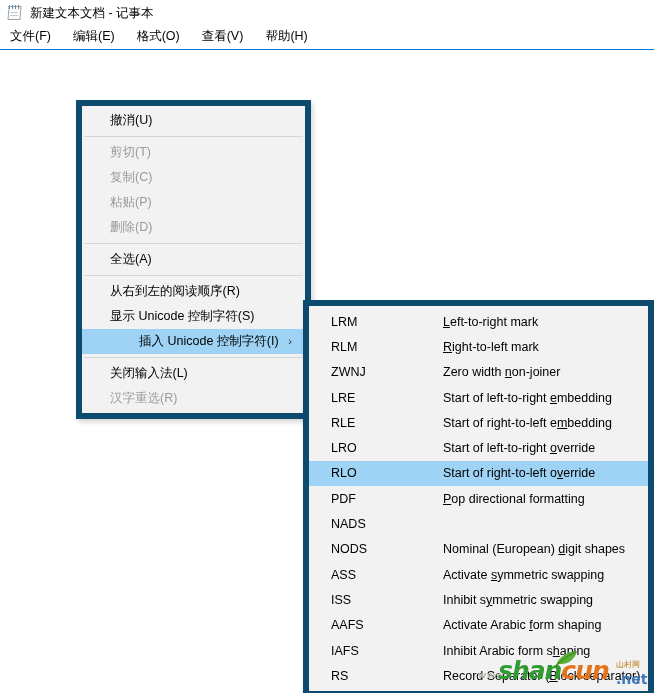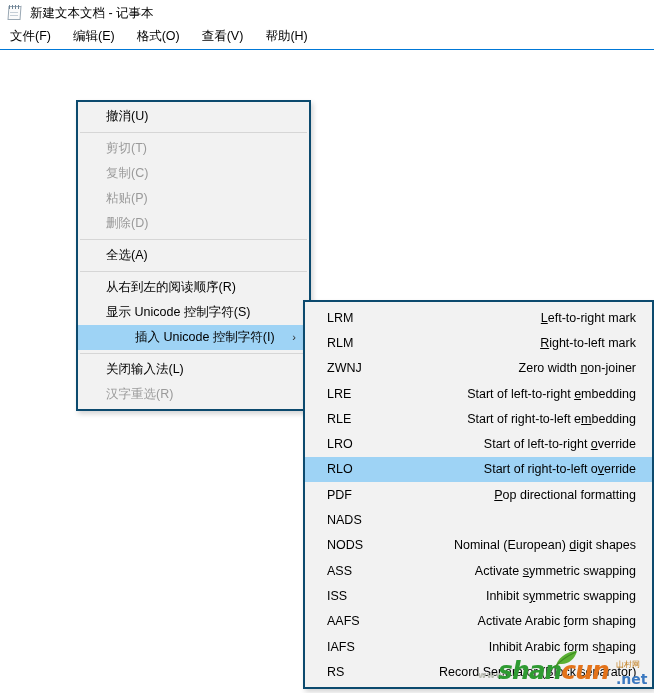--- a/index.html
+++ b/index.html
@@ -96,21 +96,21 @@
     position: absolute;
     left: 0; top: 50px;
     width: 654px; height: 643px;
     background: #ffffff;
   }
 
   
   .ctx-menu {
     position: absolute;
     background: #f2f2f2;
-    border: 2px solid #0c4a6e;
+    border: 6px solid #0c4a6e;
     box-sizing: border-box;
     box-shadow: 2px 3px 5px rgba(0,0,0,0.17);
     padding: 2px 0;
     font-size: 12.5px;
     color: #000000;
     user-select: none;
   }
   .ctx-item {
     position: relative;
     display: flex;
@@ -148,31 +148,30 @@
   
   #ctx-sub {
     left: 303px;
     top: 300px;
     width: 351px;
     padding: 3px 0;
   }
   #ctx-sub .ctx-item {
     height: 25.3px;
     padding-left: 22px;
-    padding-right: 16px;
+    padding-right: 32px;
     gap: 32px;
   }
   #ctx-sub .code {
     width: 80px;
     flex: 0 0 80px;
     text-align: left;
   }
   #ctx-sub .desc {
     flex: 1 1 auto;
-    text-align: right;
   }
   #ctx-sub .desc u {
     text-decoration: underline;
     text-underline-offset: 1px;
   }
 
   
   #watermark {
     position: absolute;
     left: 476px;

